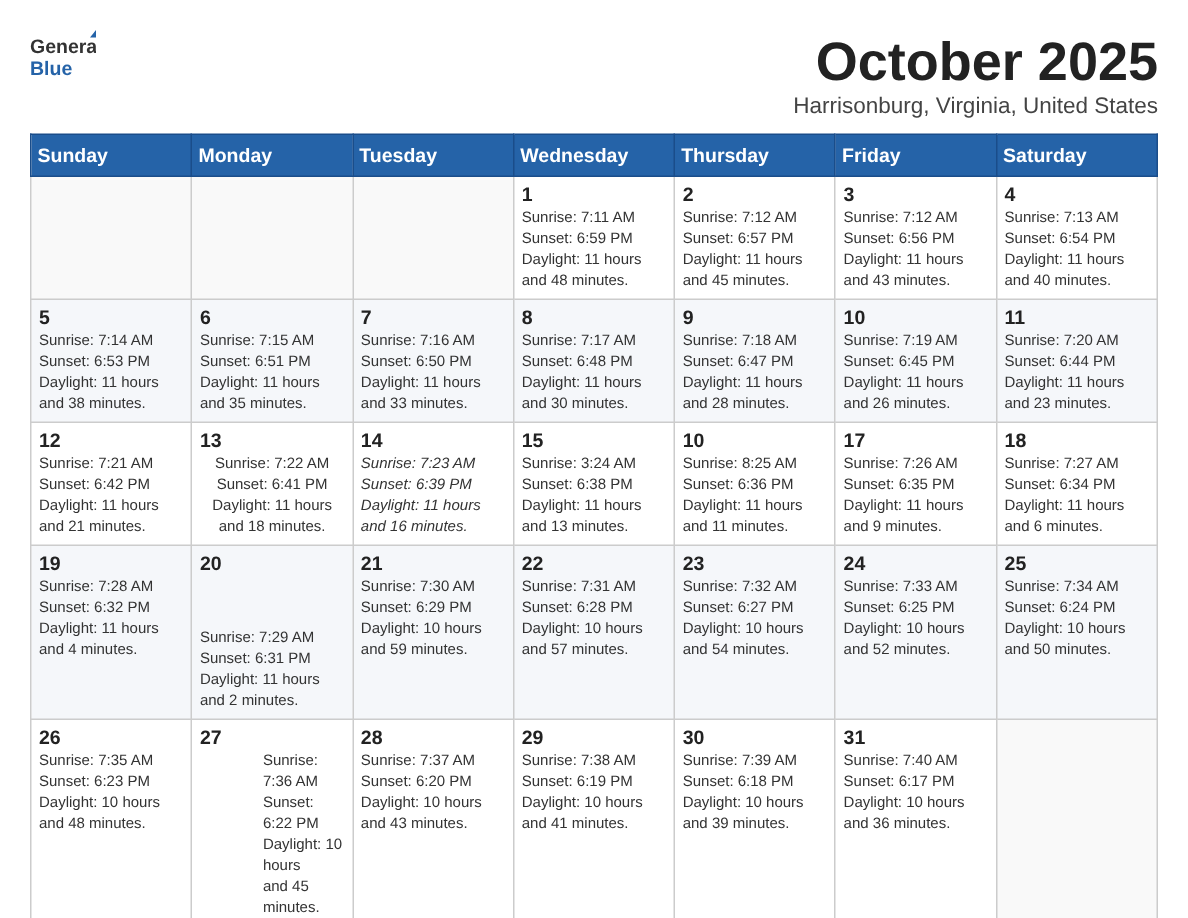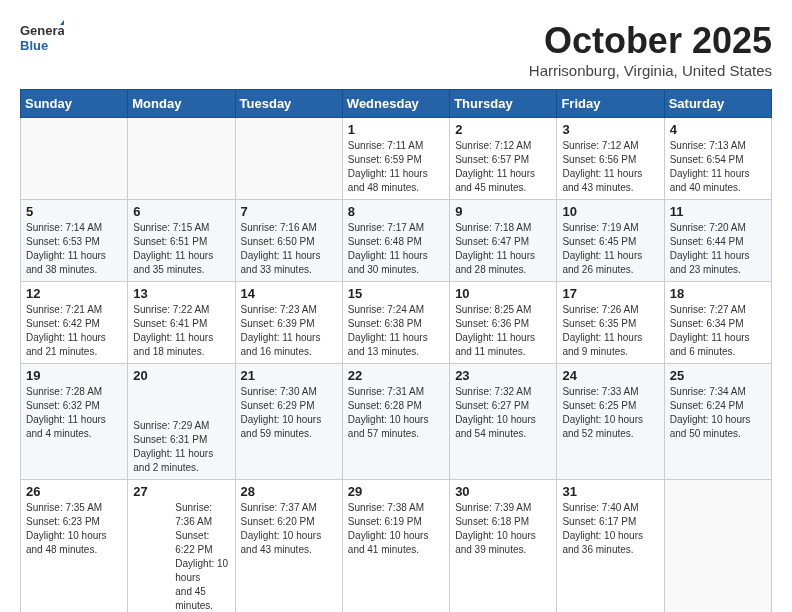--- a/index.html
+++ b/index.html
@@ -196,35 +196,35 @@
       <tr>
         <td>
           <div class="day-number">12</div>
           <div class="day-info" style="white-space: pre-line;">Sunrise: 7:21 AM
 Sunset: 6:42 PM
 Daylight: 11 hours
 and 21 minutes.</div>
         </td>
         <td>
           <div class="day-number">13</div>
-          <div class="day-info" style="white-space: pre-line;">Sunrise: 7:22 AM
+          <div class="day-info" style="white-space: pre-line; text-align: center;">Sunrise: 7:22 AM
 Sunset: 6:41 PM
 Daylight: 11 hours
 and 18 minutes.</div>
         </td>
         <td>
           <div class="day-number">14</div>
-          <div class="day-info" style="white-space: pre-line;">Sunrise: 7:23 AM
+          <div class="day-info" style="white-space: pre-line; font-style: italic;">Sunrise: 7:23 AM
 Sunset: 6:39 PM
 Daylight: 11 hours
 and 16 minutes.</div>
         </td>
         <td>
           <div class="day-number">15</div>
-          <div class="day-info" style="white-space: pre-line;">Sunrise: 7:24 AM
+          <div class="day-info" style="white-space: pre-line;">Sunrise: 3:24 AM
 Sunset: 6:38 PM
 Daylight: 11 hours
 and 13 minutes.</div>
         </td>
         <td>
           <div class="day-number">10</div>
           <div class="day-info" style="white-space: pre-line;">Sunrise: 8:25 AM
 Sunset: 6:36 PM
 Daylight: 11 hours
 and 11 minutes.</div>

